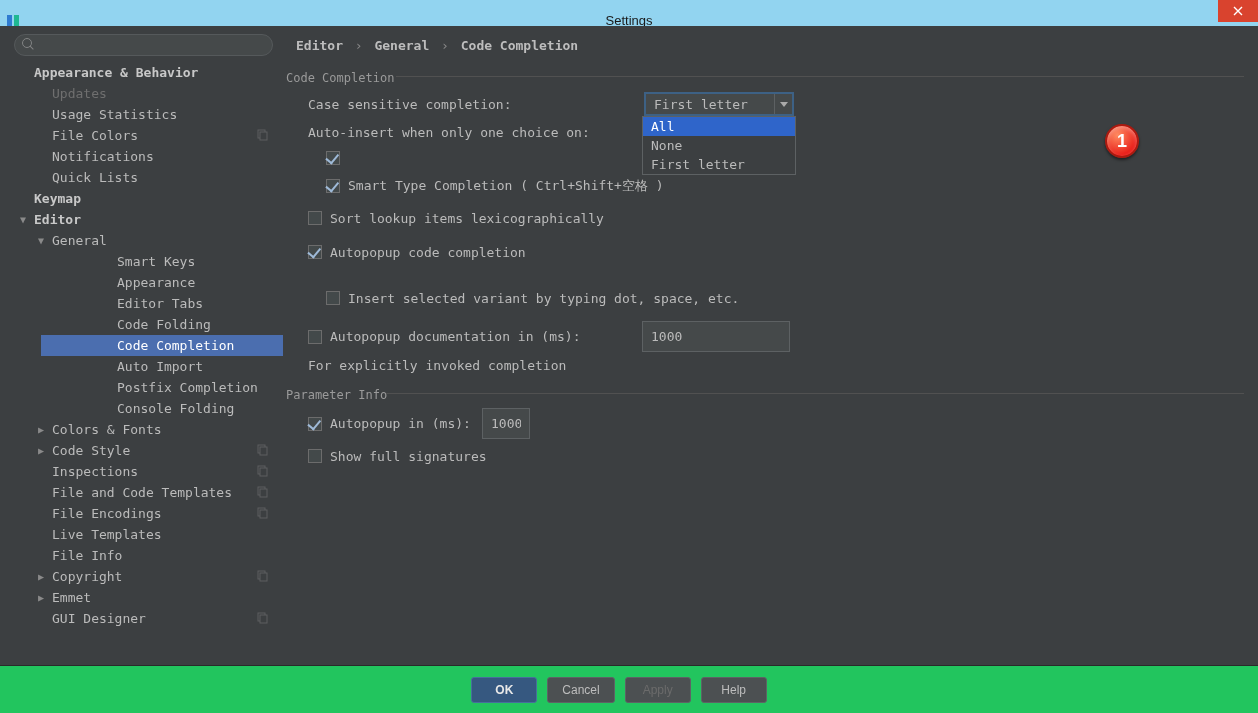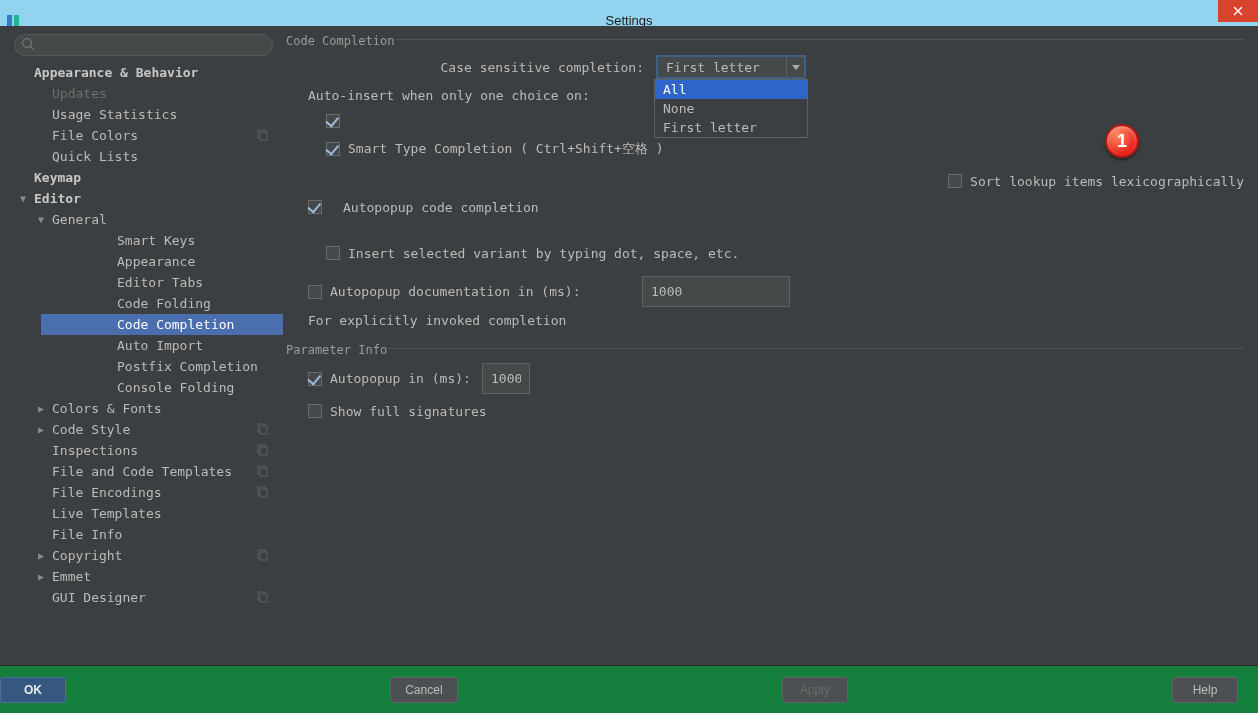--- a/index.html
+++ b/index.html
@@ -70,21 +70,21 @@
   .select .arrow { position:absolute; right:0; top:0; width:18px; height:100%; border-left:1px solid #5d6163; display:flex; align-items:center; justify-content:center; }
   .select .arrow::after { content:""; border-left:4px solid transparent; border-right:4px solid transparent; border-top:5px solid #aaa; }
   .dropdown { position:absolute; left:-2px; top:24px; width:154px; background:#3c3f41; border:1px solid #5d6163; z-index:5; }
   .dropdown .opt { height:19px; display:flex; align-items:center; padding:0 8px; color:#bbb; font-size:13px; }
   .dropdown .opt.hl { background:#2f65ca; color:#fff; }
 
   
   .badge { position:absolute; width:34px; height:34px; border-radius:50%; background:radial-gradient(circle at 35% 30%, #ff8a60, #e8201a 70%); border:2px solid #aa1a10; box-shadow:0 2px 3px rgba(0,0,0,.5), inset 0 2px 4px rgba(255,255,255,.4); display:flex; align-items:center; justify-content:center; color:#fff; font-family:"Segoe UI",sans-serif; font-size:18px; font-weight:bold; }
 
   
-  .button-bar { height:48px; border-top:1px solid #2a2a2a; display:flex; align-items:center; justify-content:space-between; gap:10px; padding-right:20px; background:#15803d; }
+  .button-bar { height:48px; border-top:1px solid #2a2a2a; display:flex; align-items:center; justify-content:center; gap:10px; padding-right:20px; background:#22c55e; }
   .btn { min-width:66px; height:26px; background:#4c5052; border:1px solid #5e6365; color:#bdbdbd; font-family:"Segoe UI",sans-serif; font-size:12px; border-radius:3px; display:flex; align-items:center; justify-content:center; padding:0 14px; }
   .btn.primary { background:#365880; border-color:#486f9c; color:#e8e8e8; font-weight:bold; }
   .btn.disabled { color:#6b6b6b; }
 </style>
 </head>
 <body>
 
 <div class="titlebar">
   <div class="app-icon">
     <svg viewBox="0 0 14 14">
@@ -119,20 +119,23 @@
             <span class="label">Usage Statistics</span>
           </div>
           <div class="tree-row lvl1">
             <span class="label">File Colors</span>
             <span class="copy-icon"><svg viewBox="0 0 12 12">
                 <rect x="1" y="1" width="7" height="8" fill="none" stroke="#999" stroke-width="1"></rect>
                 <rect x="3" y="3" width="7" height="8" fill="#3c3f41" stroke="#999" stroke-width="1"></rect>
               </svg></span>
           </div>
           <div class="tree-row lvl1">
+            <span class="label">Notifications</span>
+          </div>
+          <div class="tree-row lvl1">
             <span class="label">Quick Lists</span>
           </div>
           <div class="tree-row lvl0 bold">
             <span class="label">Keymap</span>
           </div>
           <div class="tree-row lvl0c bold">
             <span class="chev">▼</span>
             <span class="label">Editor</span>
           </div>
           <div class="tree-row lvl1c">
@@ -218,26 +221,33 @@
             <span class="label">GUI Designer</span>
             <span class="copy-icon"><svg viewBox="0 0 12 12">
                 <rect x="1" y="1" width="7" height="8" fill="none" stroke="#999" stroke-width="1"></rect>
                 <rect x="3" y="3" width="7" height="8" fill="#3c3f41" stroke="#999" stroke-width="1"></rect>
               </svg></span>
           </div>
         </div>
     </div>
 
     <div class="main">
+      <div class="breadcrumb">
+        <span>Editor</span>
+        <span class="sep">›</span>
+        <span>General</span>
+        <span class="sep">›</span>
+        <span>Code Completion</span>
+      </div>
 
       <div class="section-title">Code Completion</div>
       <div class="section-sep"></div>
 
       <div class="form-area">
-        <div class="row" style="gap:12px;text-align:right;">
+        <div class="row" style="gap:0;">
           <span class="lbl" style="width:336px;">Case sensitive completion:</span>
           <div class="select-wrap">
             <div class="select">
               <span>First letter</span>
               <span class="arrow"></span>
             </div>
             <div class="dropdown">
               <div class="opt hl">All</div>
               <div class="opt">None</div>
               <div class="opt">First letter</div>
@@ -250,25 +260,25 @@
           <span class="lbl">Auto-insert when only one choice on:</span>
         </div>
         <div class="row sub">
           <span class="cb checked"></span>
         </div>
         <div class="row sub" style="margin-top:2px;">
           <span class="cb checked"></span>
           <span class="lbl">Smart Type Completion ( Ctrl+Shift+空格 )</span>
         </div>
 
-        <div class="row" style="margin-top:6px;justify-content:flex-end;">
+        <div class="row" style="margin-top:6px;">
           <span class="cb"></span>
           <span class="lbl">Sort lookup items lexicographically</span>
         </div>
-        <div class="row" style="margin-top:0;gap:13px;">
+        <div class="row" style="margin-top:8px;">
           <span class="cb checked"></span>
           <span class="lbl">Autopopup code completion</span>
         </div>
         <div class="row sub" style="margin-top:20px;">
           <span class="cb"></span>
           <span class="lbl">Insert selected variant by typing dot, space, etc.</span>
         </div>
 
         <div class="row" style="margin-top:10px;">
           <span class="cb"></span>

